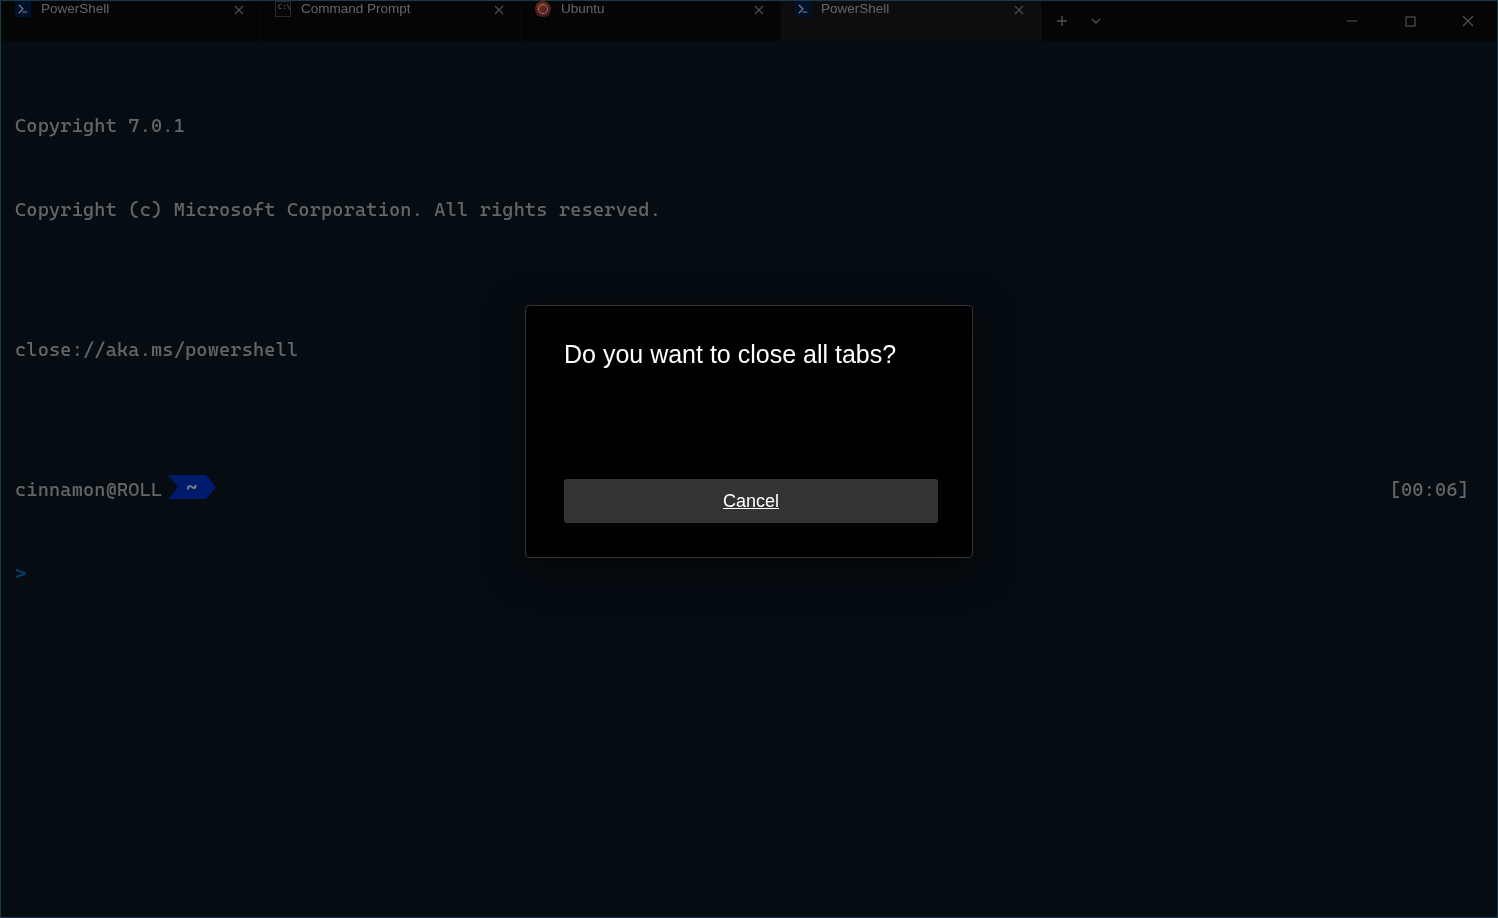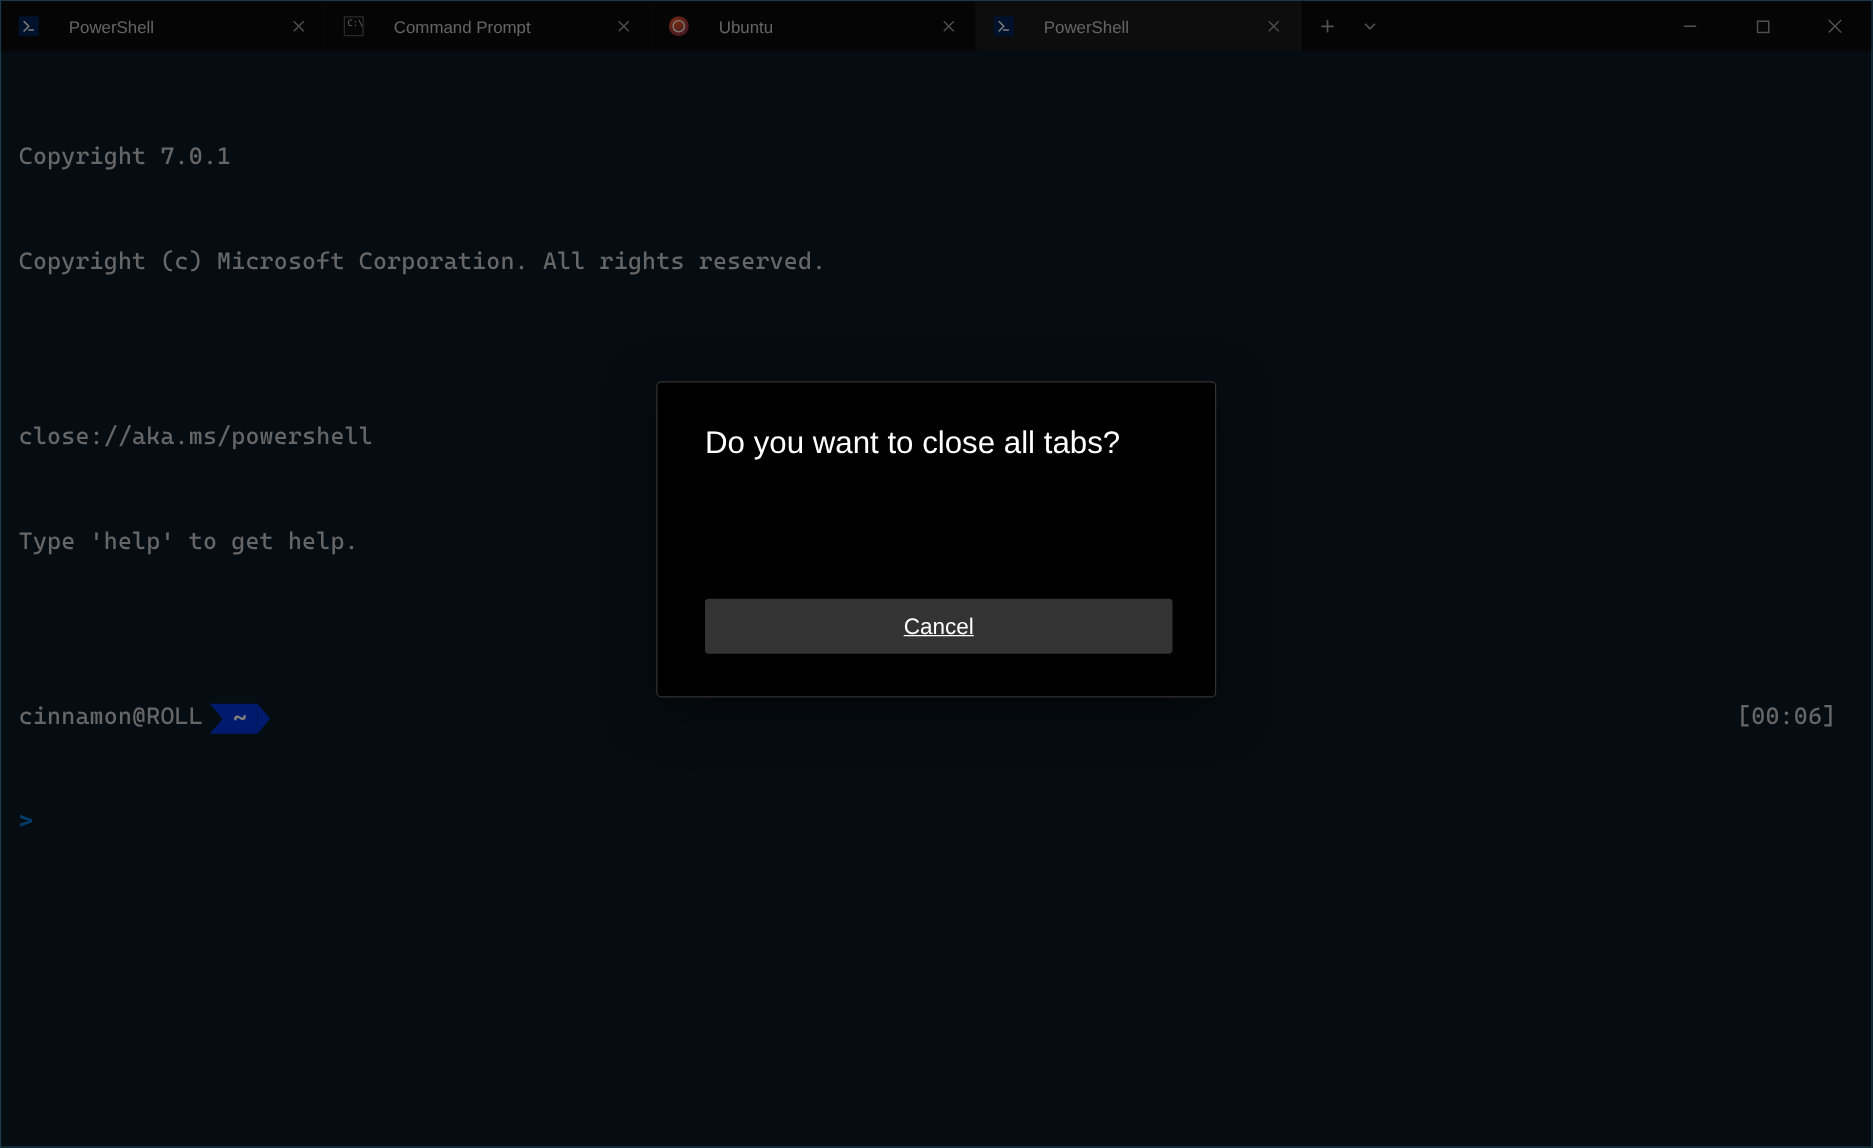--- a/index.html
+++ b/index.html
@@ -19,24 +19,24 @@
       display: flex;
       align-items: stretch;
       position: relative;
     }
     .tabs {
       display: flex;
       align-items: stretch;
     }
     .tab {
       display: flex;
-      align-items: center;
+      align-items: flex-start;
       padding: 0 12px 0 14px;
       width: 260px;
-      gap: 24px;
+      gap: 10px;
       border-right: 1px solid rgba(255,255,255,0.04);
       position: relative;
       cursor: pointer;
       color: #c8c8c8;
     }
     .tab.active {
       background: #1a1a1a;
     }
     .tab .tab-icon {
       width: 16px; height: 16px;
@@ -111,21 +111,21 @@
       font-size: 19px;
       line-height: 28px;
       color: #cccccc;
       padding: 14px 14px;
       white-space: pre;
       letter-spacing: 0.2px;
     }
     .term-line { position: relative; }
     .prompt-row {
       display: flex;
-      align-items: flex-end;
+      align-items: flex-start;
       position: relative;
     }
     .prompt-user { color: #cccccc; }
     .prompt-segment {
       display:inline-flex; align-items:center;
       height:24px;
       position:relative;
     }
     .seg-path {
       background:#0037DA;
@@ -289,21 +289,20 @@
         </svg>
     </div>
   </div>
 </div>
 
 <div class="terminal">
   <div class="term-line">Copyright 7.0.1</div>
   <div class="term-line">Copyright (c) Microsoft Corporation. All rights reserved.</div>
   <div class="term-line"></div>
   <div class="term-line">close://aka.ms/powershell</div>
-  <div class="term-line">Type 'help' to get help.</div>
   <div class="term-line"></div>
   <div class="term-line prompt-row">
     <span class="prompt-user">cinnamon@ROLL</span>
     <span class="prompt-segment seg-path">~</span>
     <span class="clock">[00:06]</span>
   </div>
   <div class="term-line"><span class="continuation">&gt;</span></div>
 </div>
 
 <div class="backdrop"></div>

